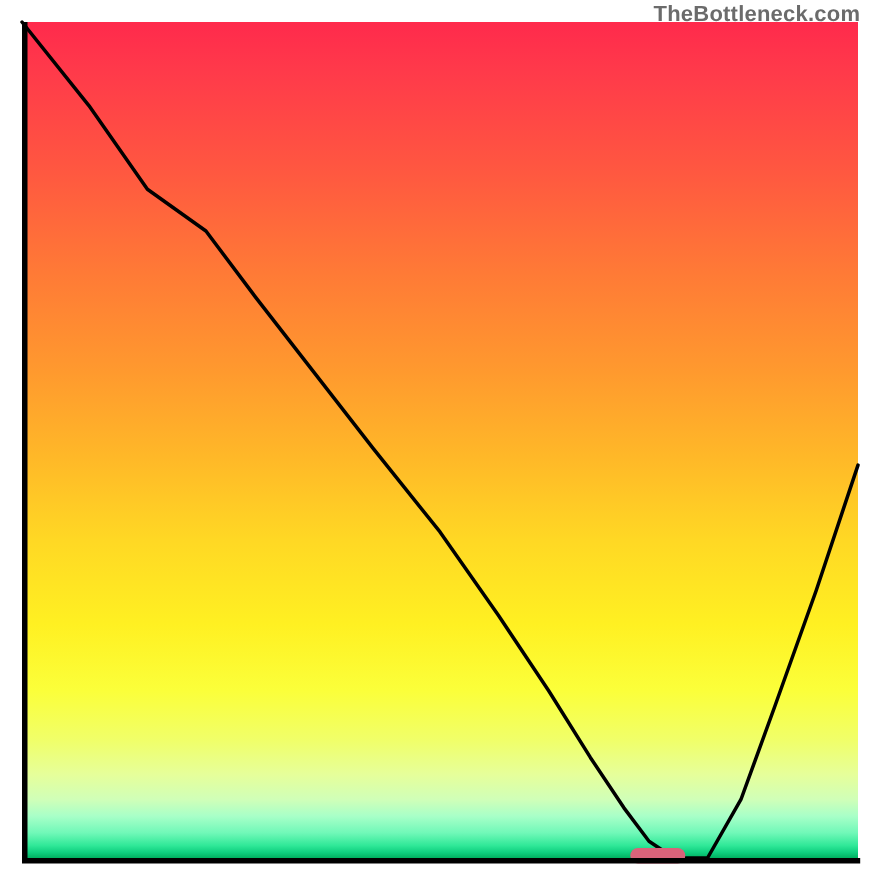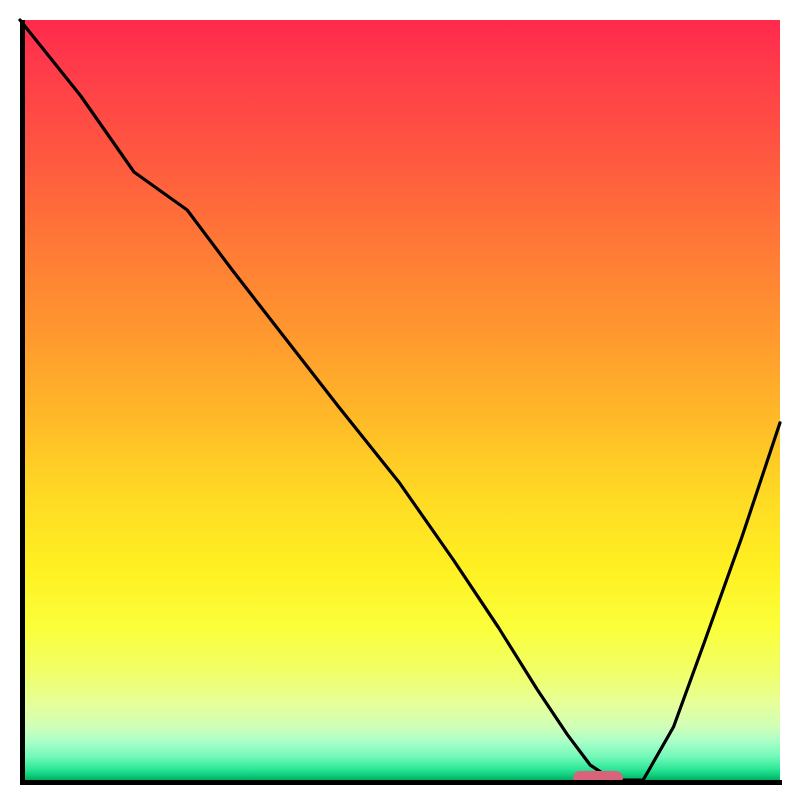--- a/index.html
+++ b/index.html
@@ -92,13 +92,14 @@
 
   <svg class="curve" viewBox="0 0 760 760" preserveAspectRatio="none">
     <path id="curve-path" d="M0.0 0.0 L60.8 76.0 L114.0 152.0 L167.2 190.0 L212.8 250.8 L266.0 319.2 L319.2 387.6 L380.0 463.6 L433.2 539.6 L478.8 608.0 L516.8 668.8 L547.2 714.4 L570.0 744.8 L592.8 760.0 L623.2 760.0 L653.6 706.8 L684.0 623.2 L722.0 516.8 L760.0 402.8" fill="none" stroke="#000" stroke-width="3.2" stroke-linejoin="round" stroke-linecap="round"></path>
   </svg>
 
   <div class="marker" id="opt-marker" style="left: 597.6px; top: 778px; background: rgb(217, 99, 122);"></div>
 
   <div class="axis-left"></div>
   <div class="axis-bottom"></div>
 
+  <div class="watermark">TheBottleneck.com</div>
 </div>
 
 </body></html>

